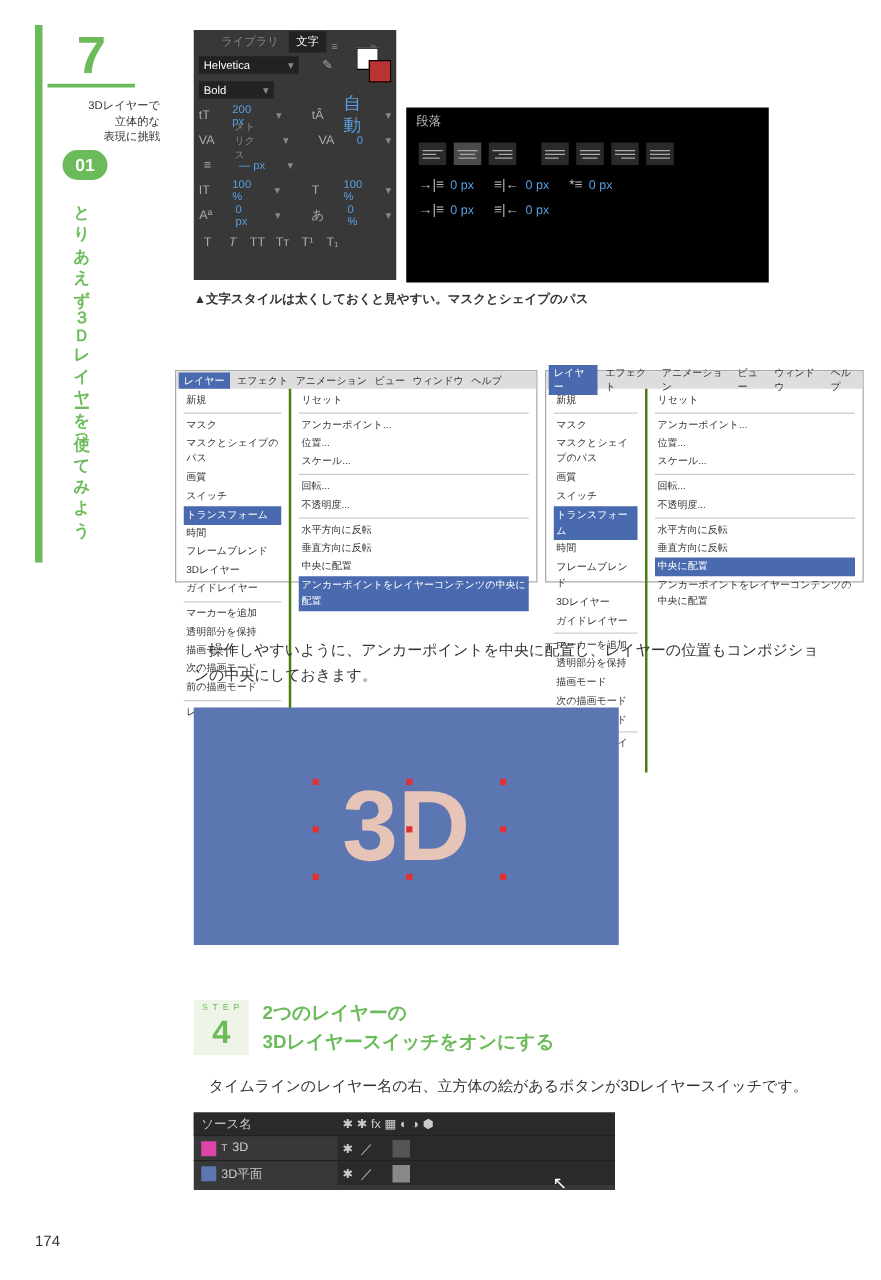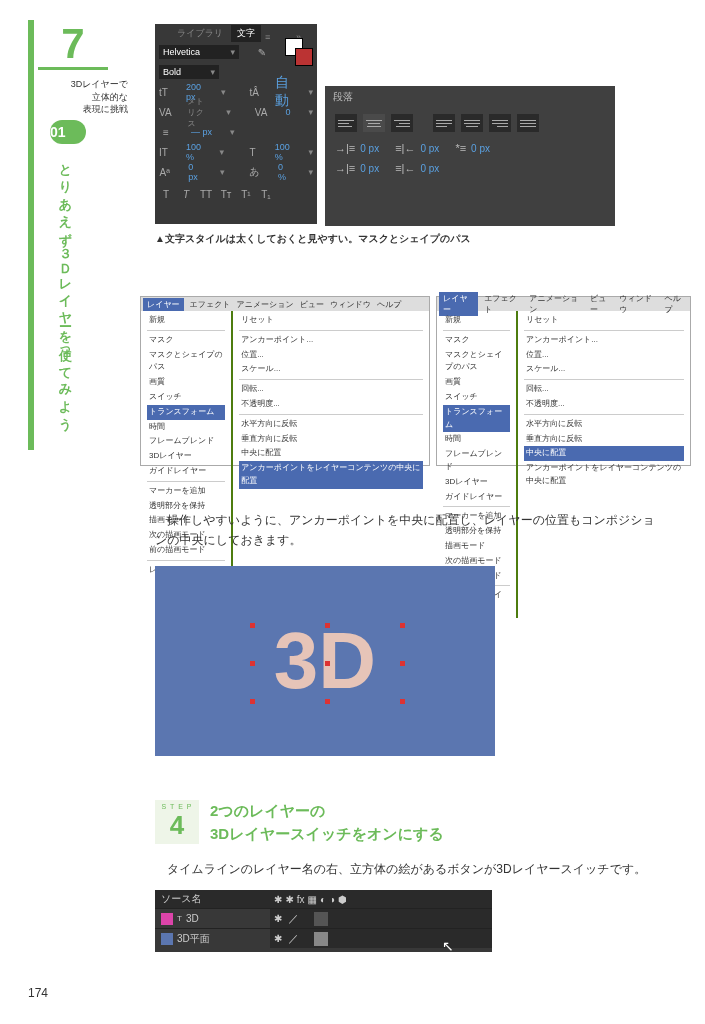--- a/index.html
+++ b/index.html
@@ -1,38 +1,38 @@
 <!DOCTYPE html>
 <html><head>
 <meta charset="utf-8">
 <style>
 *{margin:0;padding:0;box-sizing:border-box;}
 body{width:705px;height:1024px;background:#fff;position:relative;font-family:"Hiragino Sans","Meiryo",sans-serif;font-size:11px;color:#333;}
 .green-bar{position:absolute;left:28px;top:20px;width:6px;height:430px;background:#6cbb5a;}
 .chapter-num{position:absolute;left:38px;top:20px;width:70px;height:50px;border-bottom:3px solid #6cbb5a;text-align:center;font-size:42px;font-weight:bold;color:#6cbb5a;}
 .chapter-title{position:absolute;left:38px;top:78px;width:70px;font-size:9px;text-align:right;line-height:1.4;margin-left:20px;}
-.step-badge{position:absolute;left:50px;top:120px;width:36px;height:24px;border-radius:12px;background:#6cbb5a;color:#fff;font-size:14px;text-align:left;line-height:24px;font-weight:bold;}
+.step-badge{position:absolute;left:50px;top:120px;width:36px;height:24px;border-radius:12px;background:#6cbb5a;color:#fff;font-size:14px;text-align:center;line-height:24px;font-weight:bold;}
 .vertical-text{position:absolute;left:56px;top:155px;writing-mode:vertical-rl;font-size:13px;color:#6cbb5a;font-weight:bold;letter-spacing:2px;}
 
 .char-panel{position:absolute;left:155px;top:24px;width:162px;height:200px;background:#383838;color:#ccc;font-size:9px;}
 .char-tabs{display:flex;height:18px;align-items:flex-end;padding:0 16px;gap:2px;}
 .tab{padding:2px 6px;color:#888;}
 .tab.active{background:#222;color:#fff;}
 .tab-close{margin-left:auto;color:#888;}
 .char-row{display:flex;align-items:center;height:20px;padding:0 4px;gap:16px;}
 .sel{flex:1;background:#222;color:#fff;padding:2px 4px;display:flex;justify-content:space-between;}
 .sel span:last-child{color:#888;}
 .swatch{width:28px;height:28px;position:relative;}
 .sw-f{position:absolute;width:18px;height:18px;background:#fff;border:1px solid #000;top:0;left:0;}
 .sw-b{position:absolute;width:18px;height:18px;background:#b33;border:1px solid #000;bottom:0;right:0;}
 .ico{width:14px;height:14px;display:inline-flex;align-items:center;justify-content:center;color:#aaa;font-size:10px;}
 .val{color:#5aa0e0;padding:0 2px;}
 .auto{color:#5aa0e0;font-size:14px;}
 
-.para-panel{position:absolute;left:325px;top:86px;width:290px;height:140px;background:#404040;color:#ccc;}
+.para-panel{position:absolute;left:325px;top:86px;width:290px;height:140px;background:#000000;color:#ccc;}
 .para-title{padding:4px 8px;font-size:10px;color:#bbb;}
 .align-row{display:flex;gap:6px;padding:6px 10px;align-items:center;}
 .align-btn{width:22px;height:18px;background:#2a2a2a;display:flex;flex-direction:column;justify-content:center;gap:2px;padding:3px;}
 .align-btn.active{background:#4a4a4a;}
 .line{height:1px;background:#aaa;}
 .indent-row{display:flex;gap:14px;padding:4px 10px;align-items:center;font-size:10px;}
 .indent-item{display:flex;align-items:center;gap:3px;}
 .indent-ico{color:#bbb;font-size:11px;}
 
 .caption{position:absolute;left:155px;top:232px;font-size:10px;font-weight:bold;}

